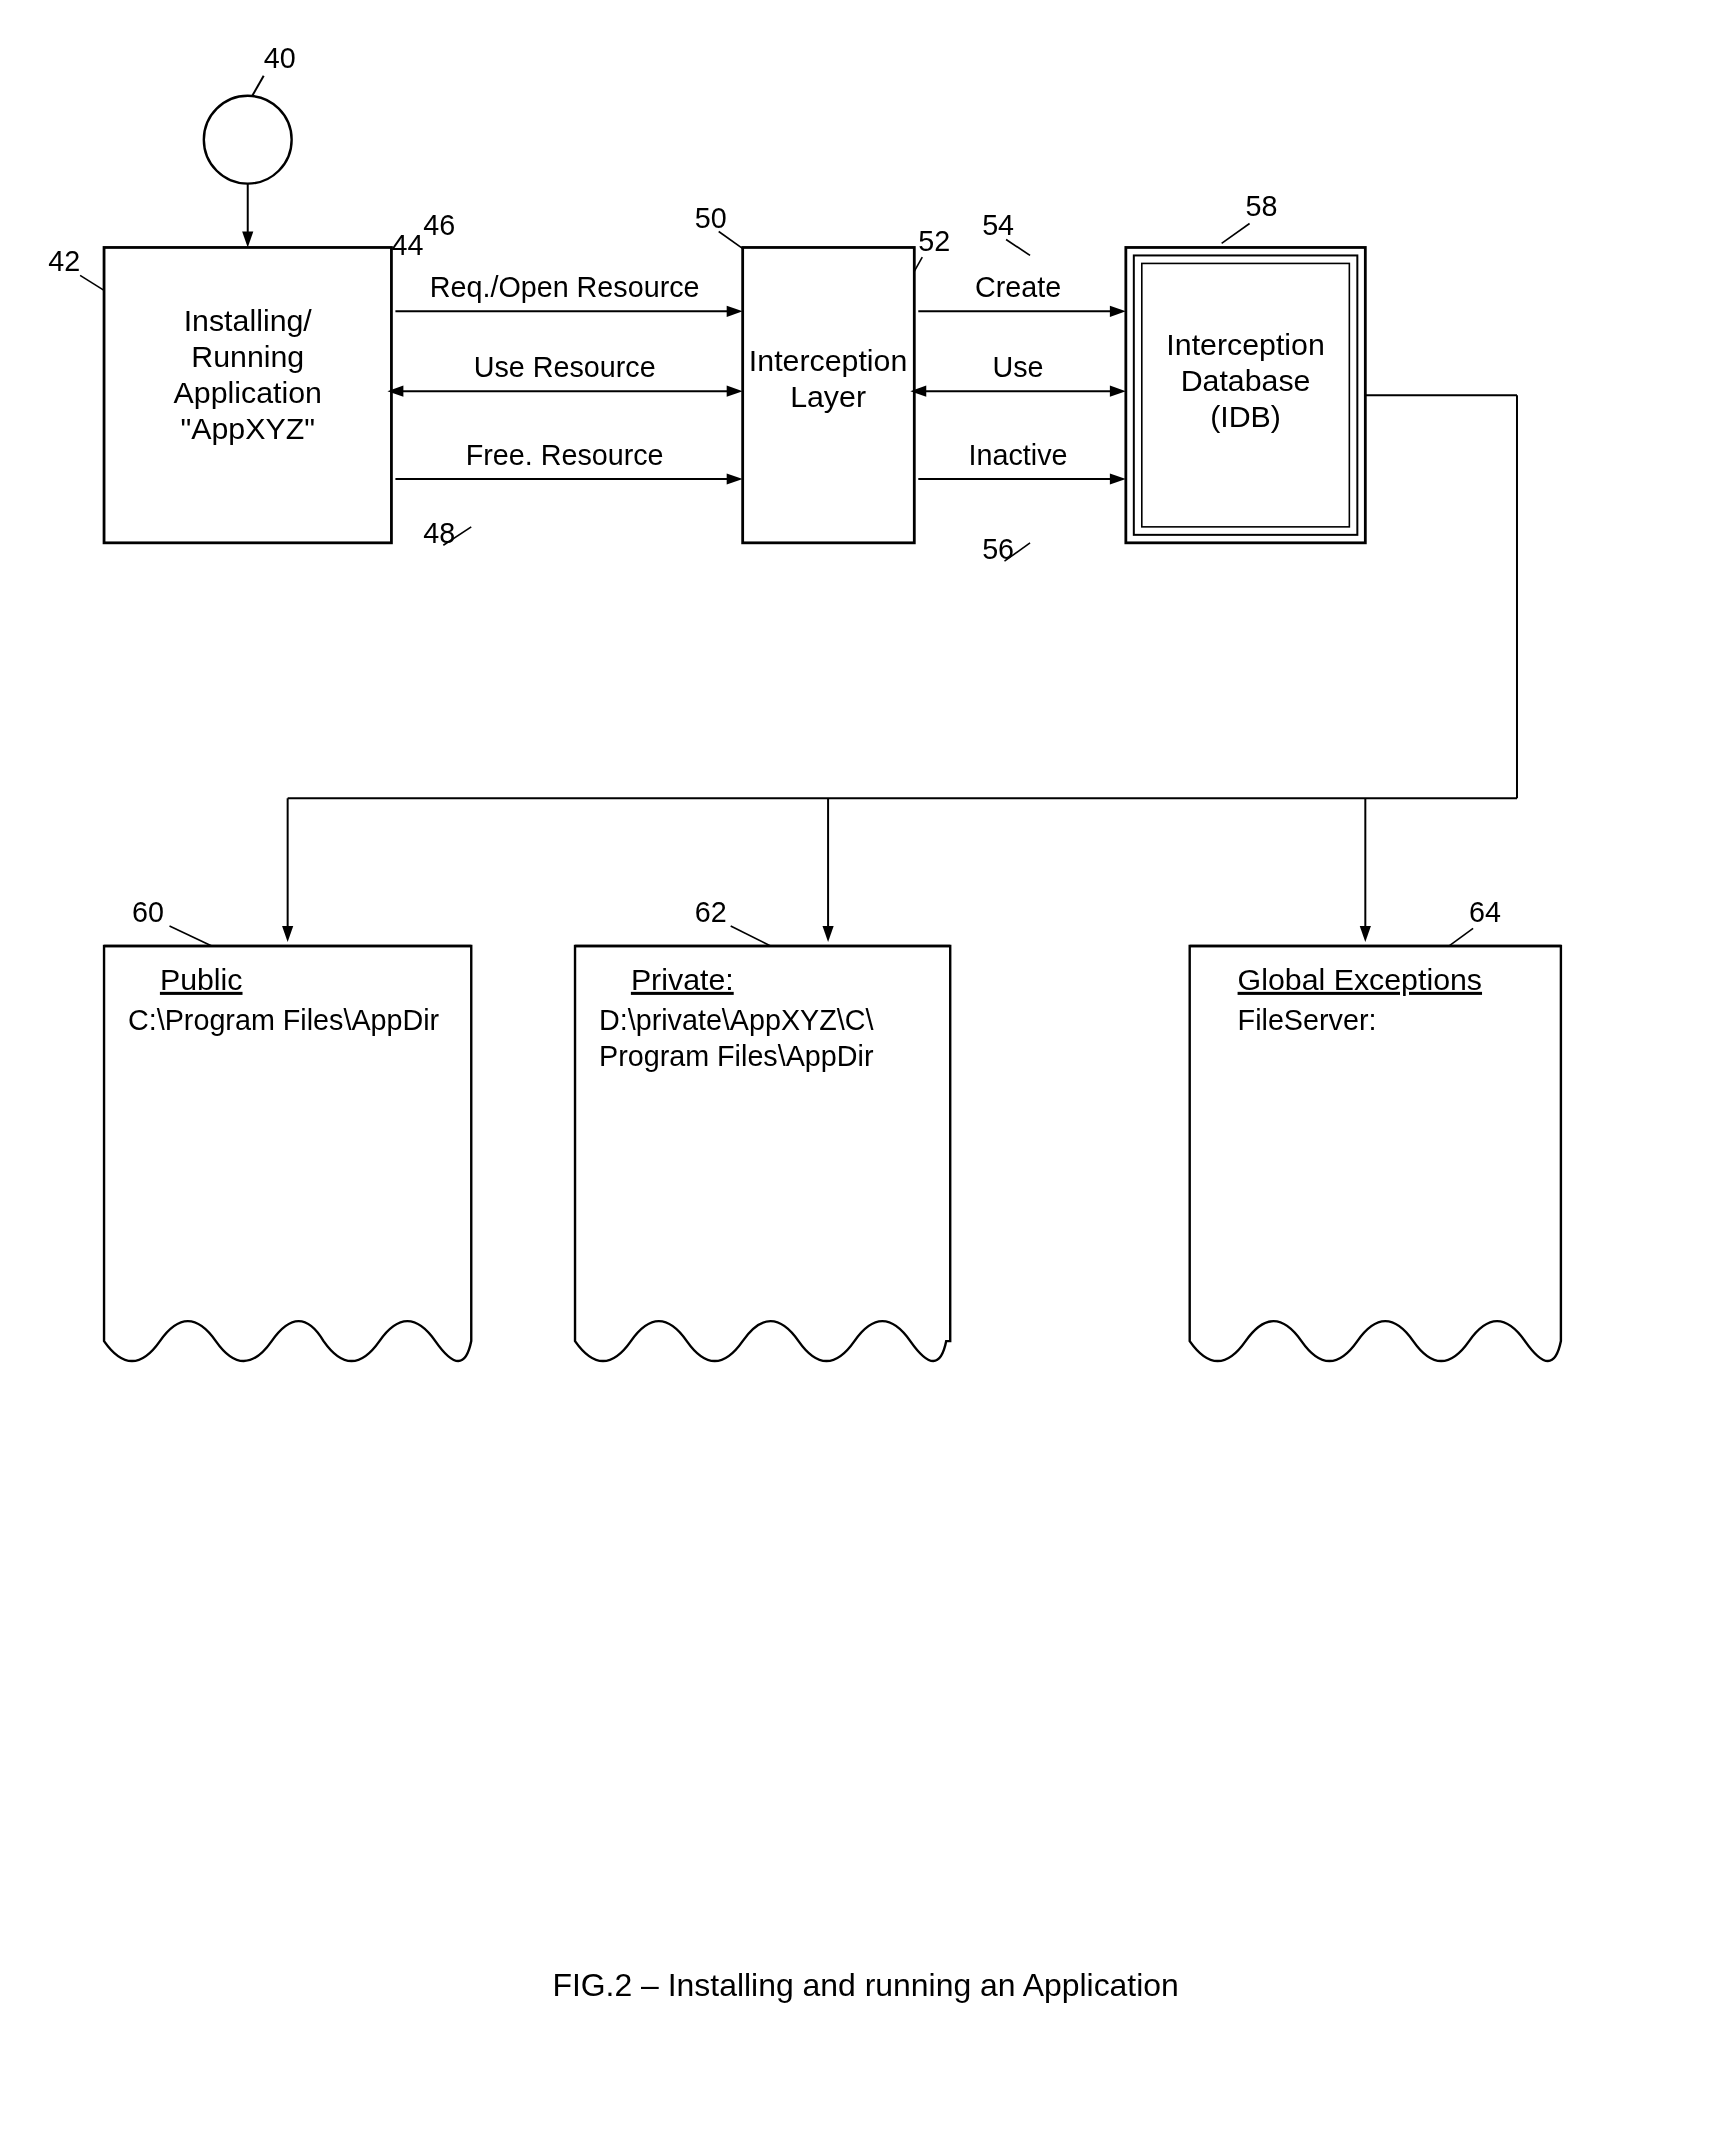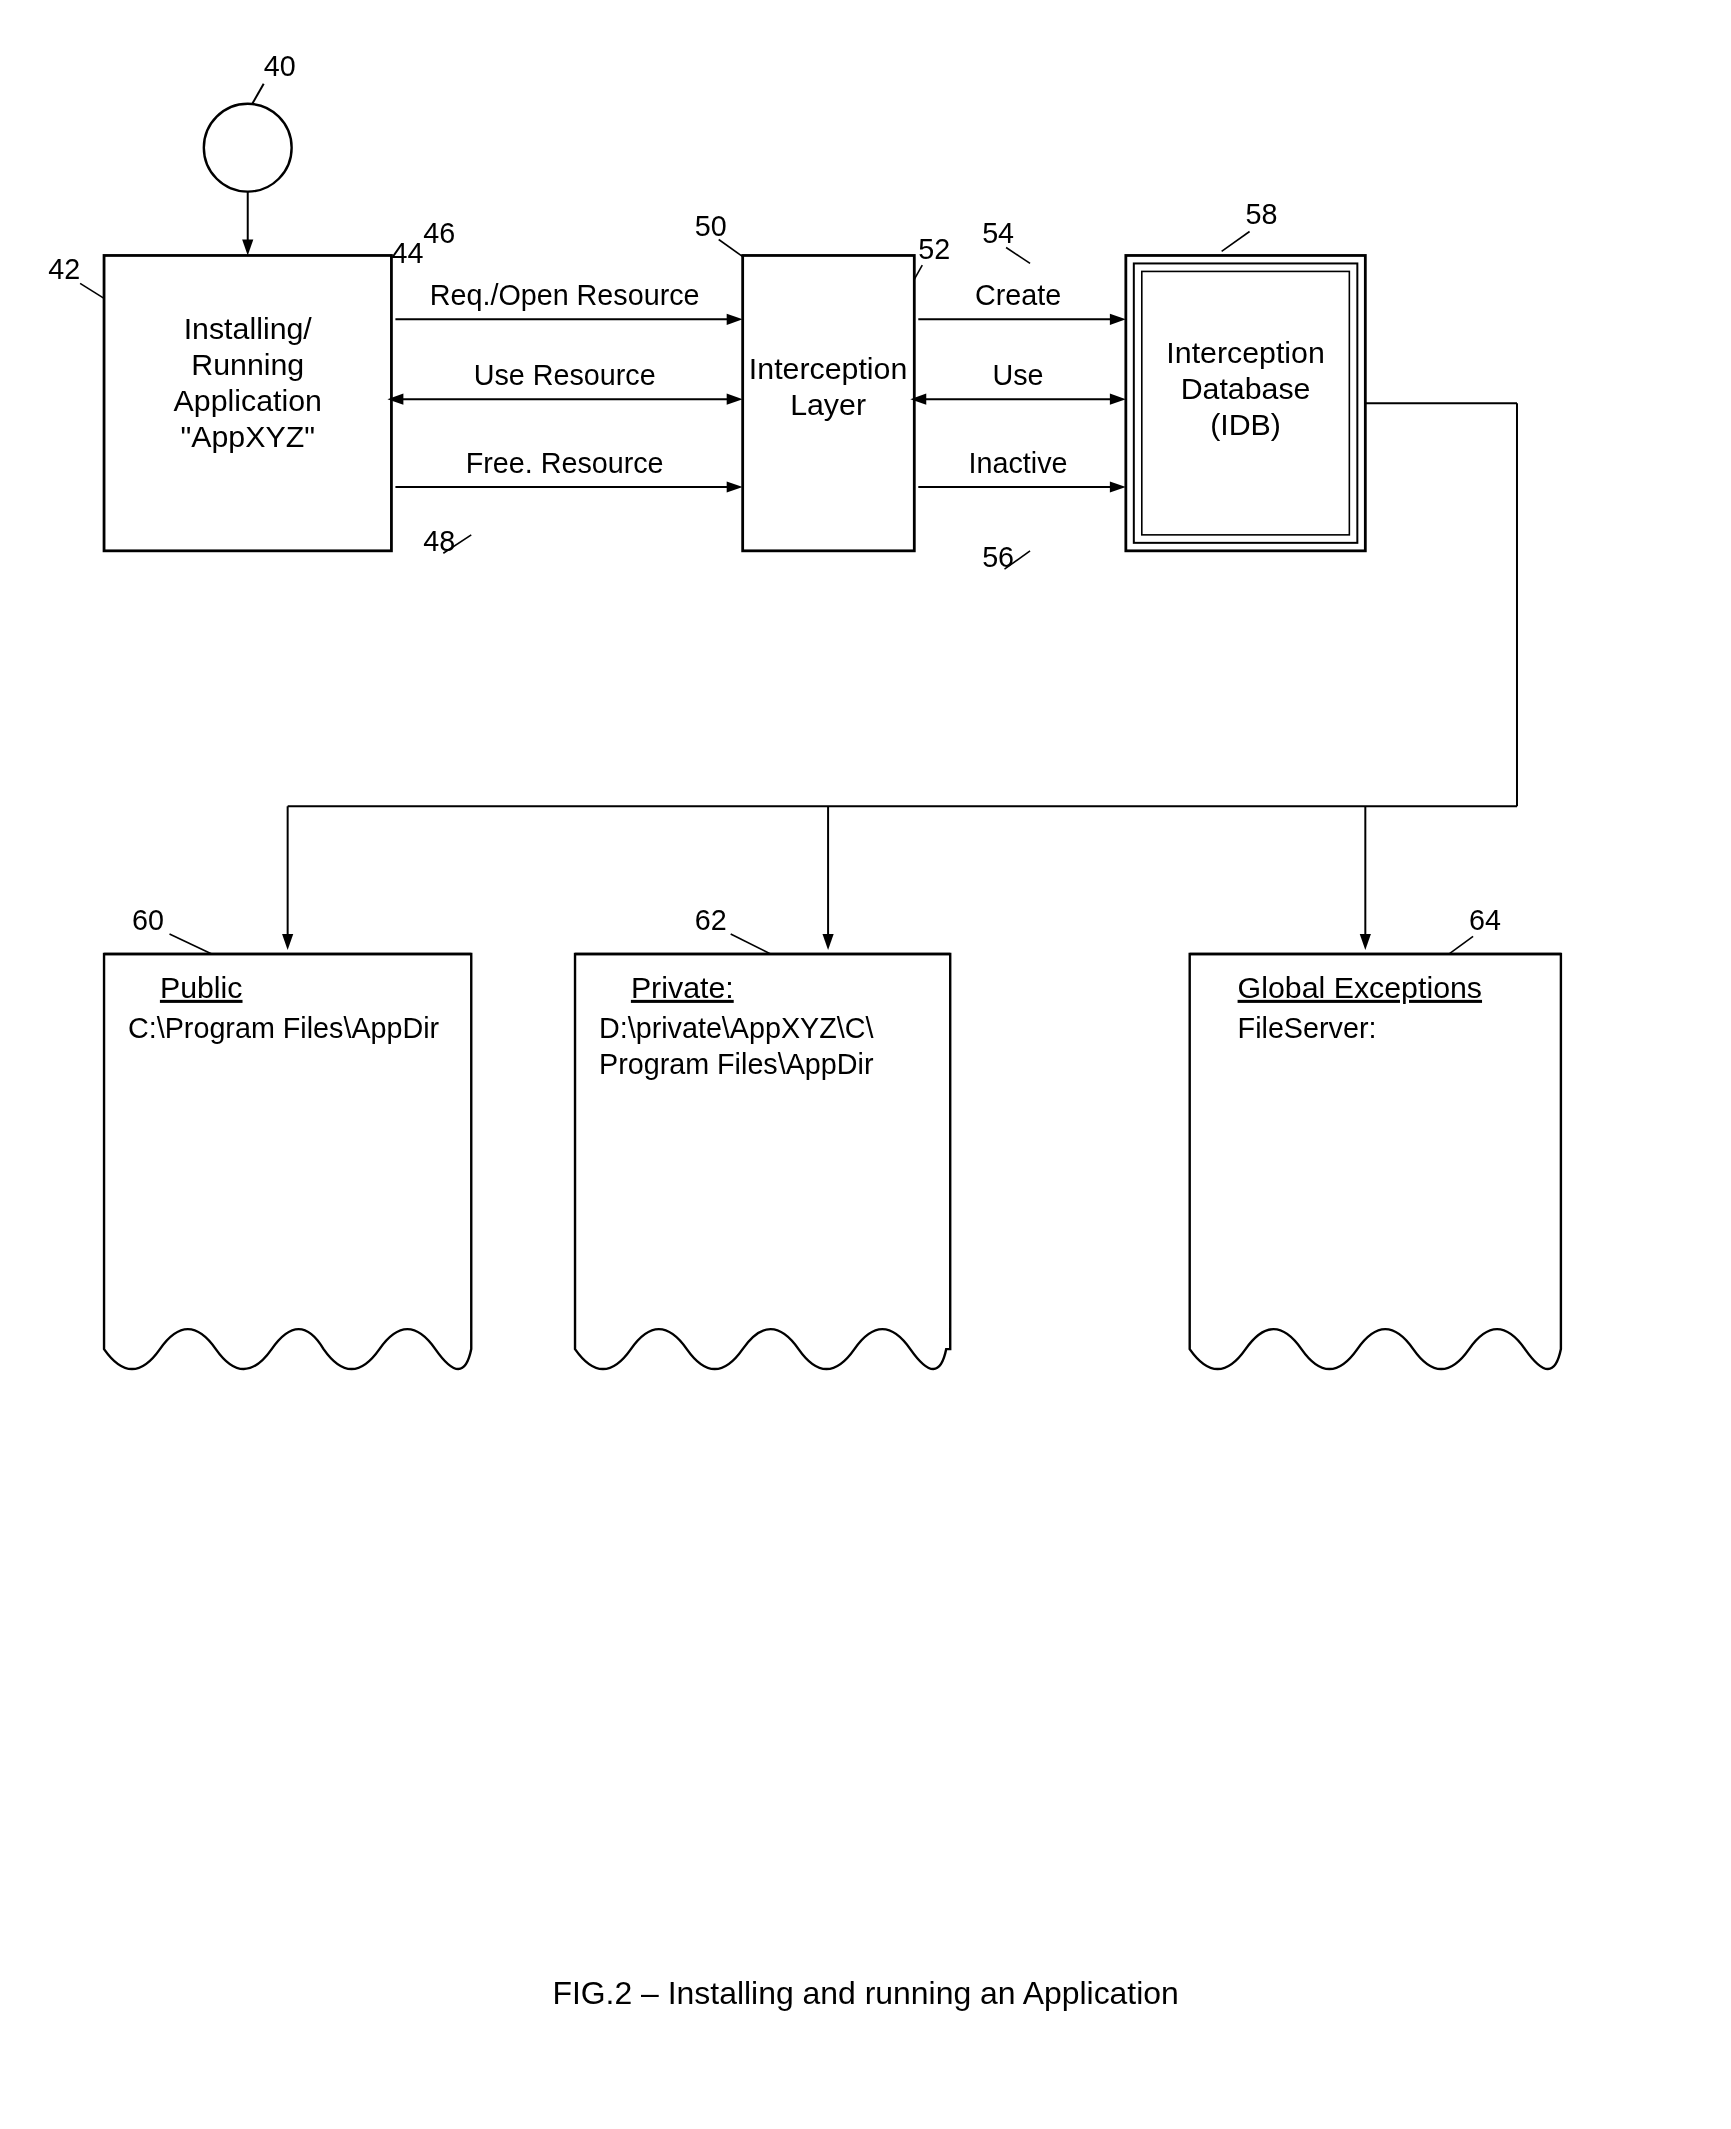--- a/index.html
+++ b/index.html
@@ -6,21 +6,21 @@
     body {
       background: #ffffff;
       font-family: Arial, sans-serif;
       width: 1732px;
       height: 2129px;
       position: relative;
       overflow: hidden;
     }
     .diagram-container {
       position: absolute;
-      top: 8px; left: 0;
+      top: 0; left: 0;
       width: 1732px;
       height: 1896px;
     }
     svg {
       position: absolute;
       top: 0; left: 0;
       width: 1732px;
       height: 2129px;
     }
   </style>

